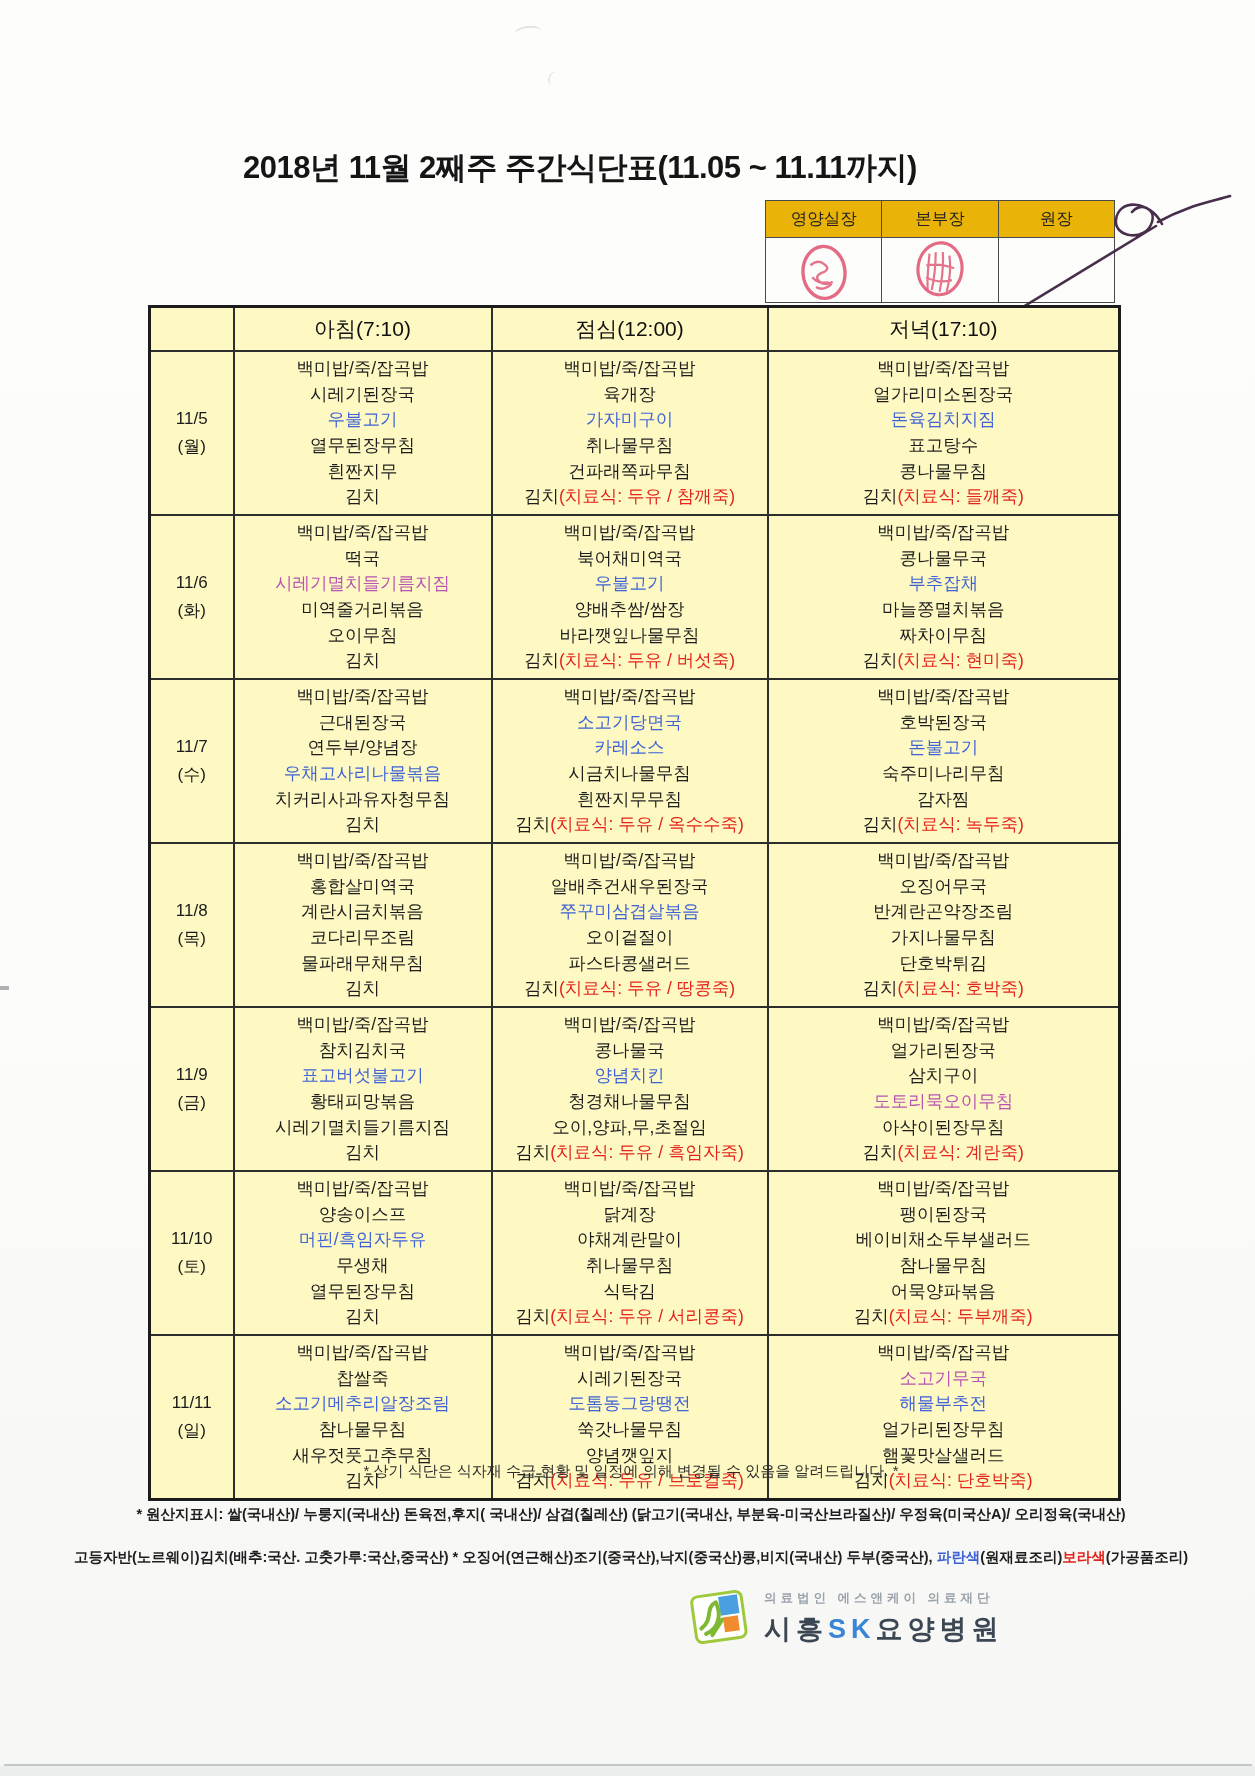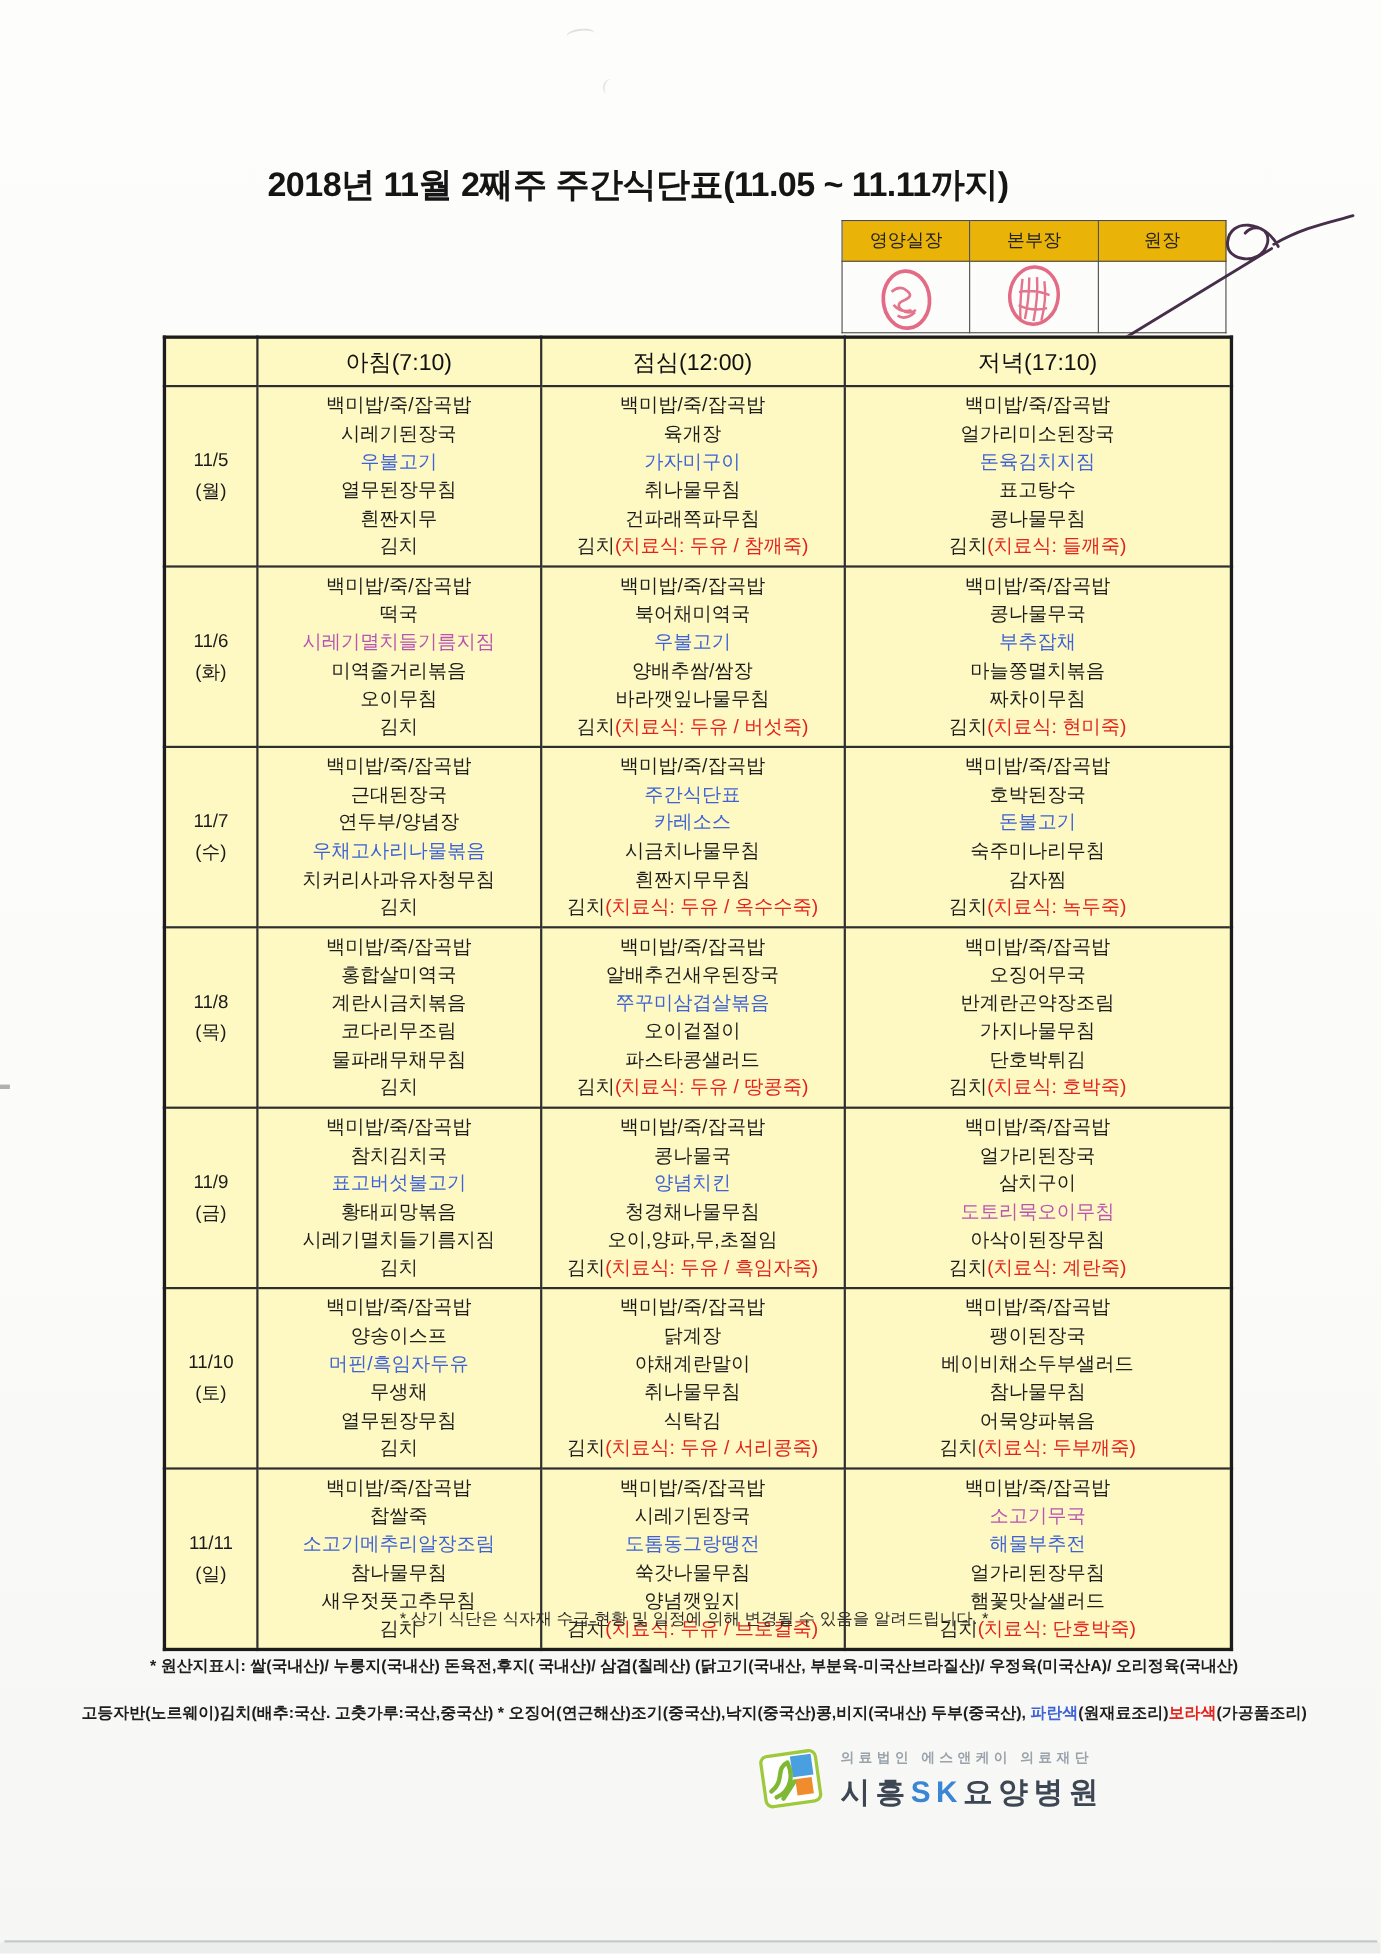--- a/index.html
+++ b/index.html
@@ -191,21 +191,21 @@
           <td class="meal-cell">
             <div class="meal-line">백미밥/죽/잡곡밥</div>
             <div class="meal-line">근대된장국</div>
             <div class="meal-line">연두부/양념장</div>
             <div class="meal-line c-blue">우채고사리나물볶음</div>
             <div class="meal-line">치커리사과유자청무침</div>
             <div class="meal-line">김치</div>
           </td>
           <td class="meal-cell">
             <div class="meal-line">백미밥/죽/잡곡밥</div>
-            <div class="meal-line c-blue">주간식단표</div>
+            <div class="meal-line c-blue">소고기당면국</div>
             <div class="meal-line c-blue">카레소스</div>
             <div class="meal-line">시금치나물무침</div>
             <div class="meal-line">흰짠지무무침</div>
             <div class="meal-line"><span>김치</span><span class="c-red">(치료식: 두유 / 옥수수죽)</span></div>
           </td>
           <td class="meal-cell">
             <div class="meal-line">백미밥/죽/잡곡밥</div>
             <div class="meal-line">호박된장국</div>
             <div class="meal-line c-blue">돈불고기</div>
             <div class="meal-line">숙주미나리무침</div>

